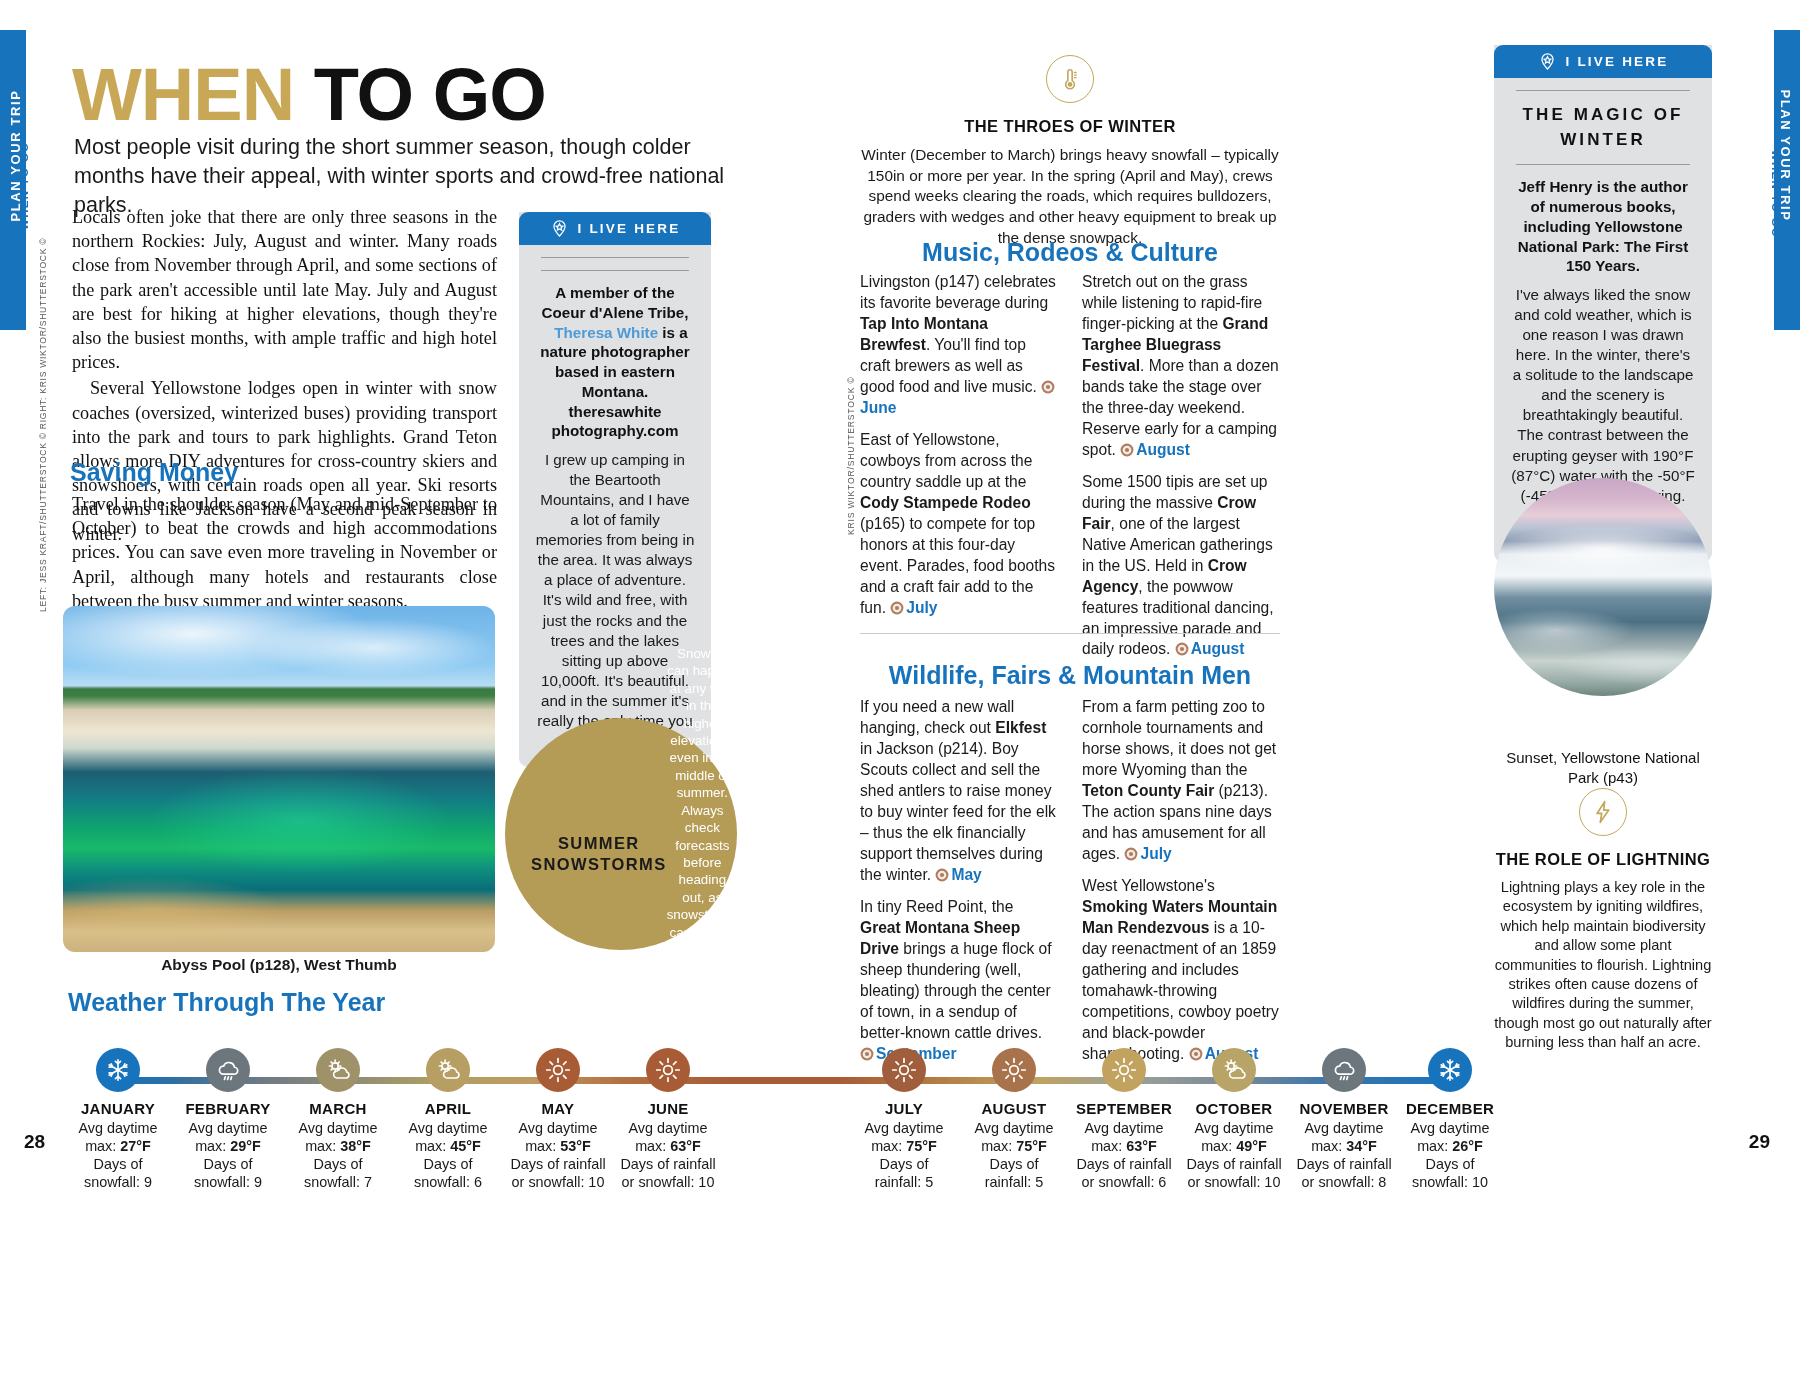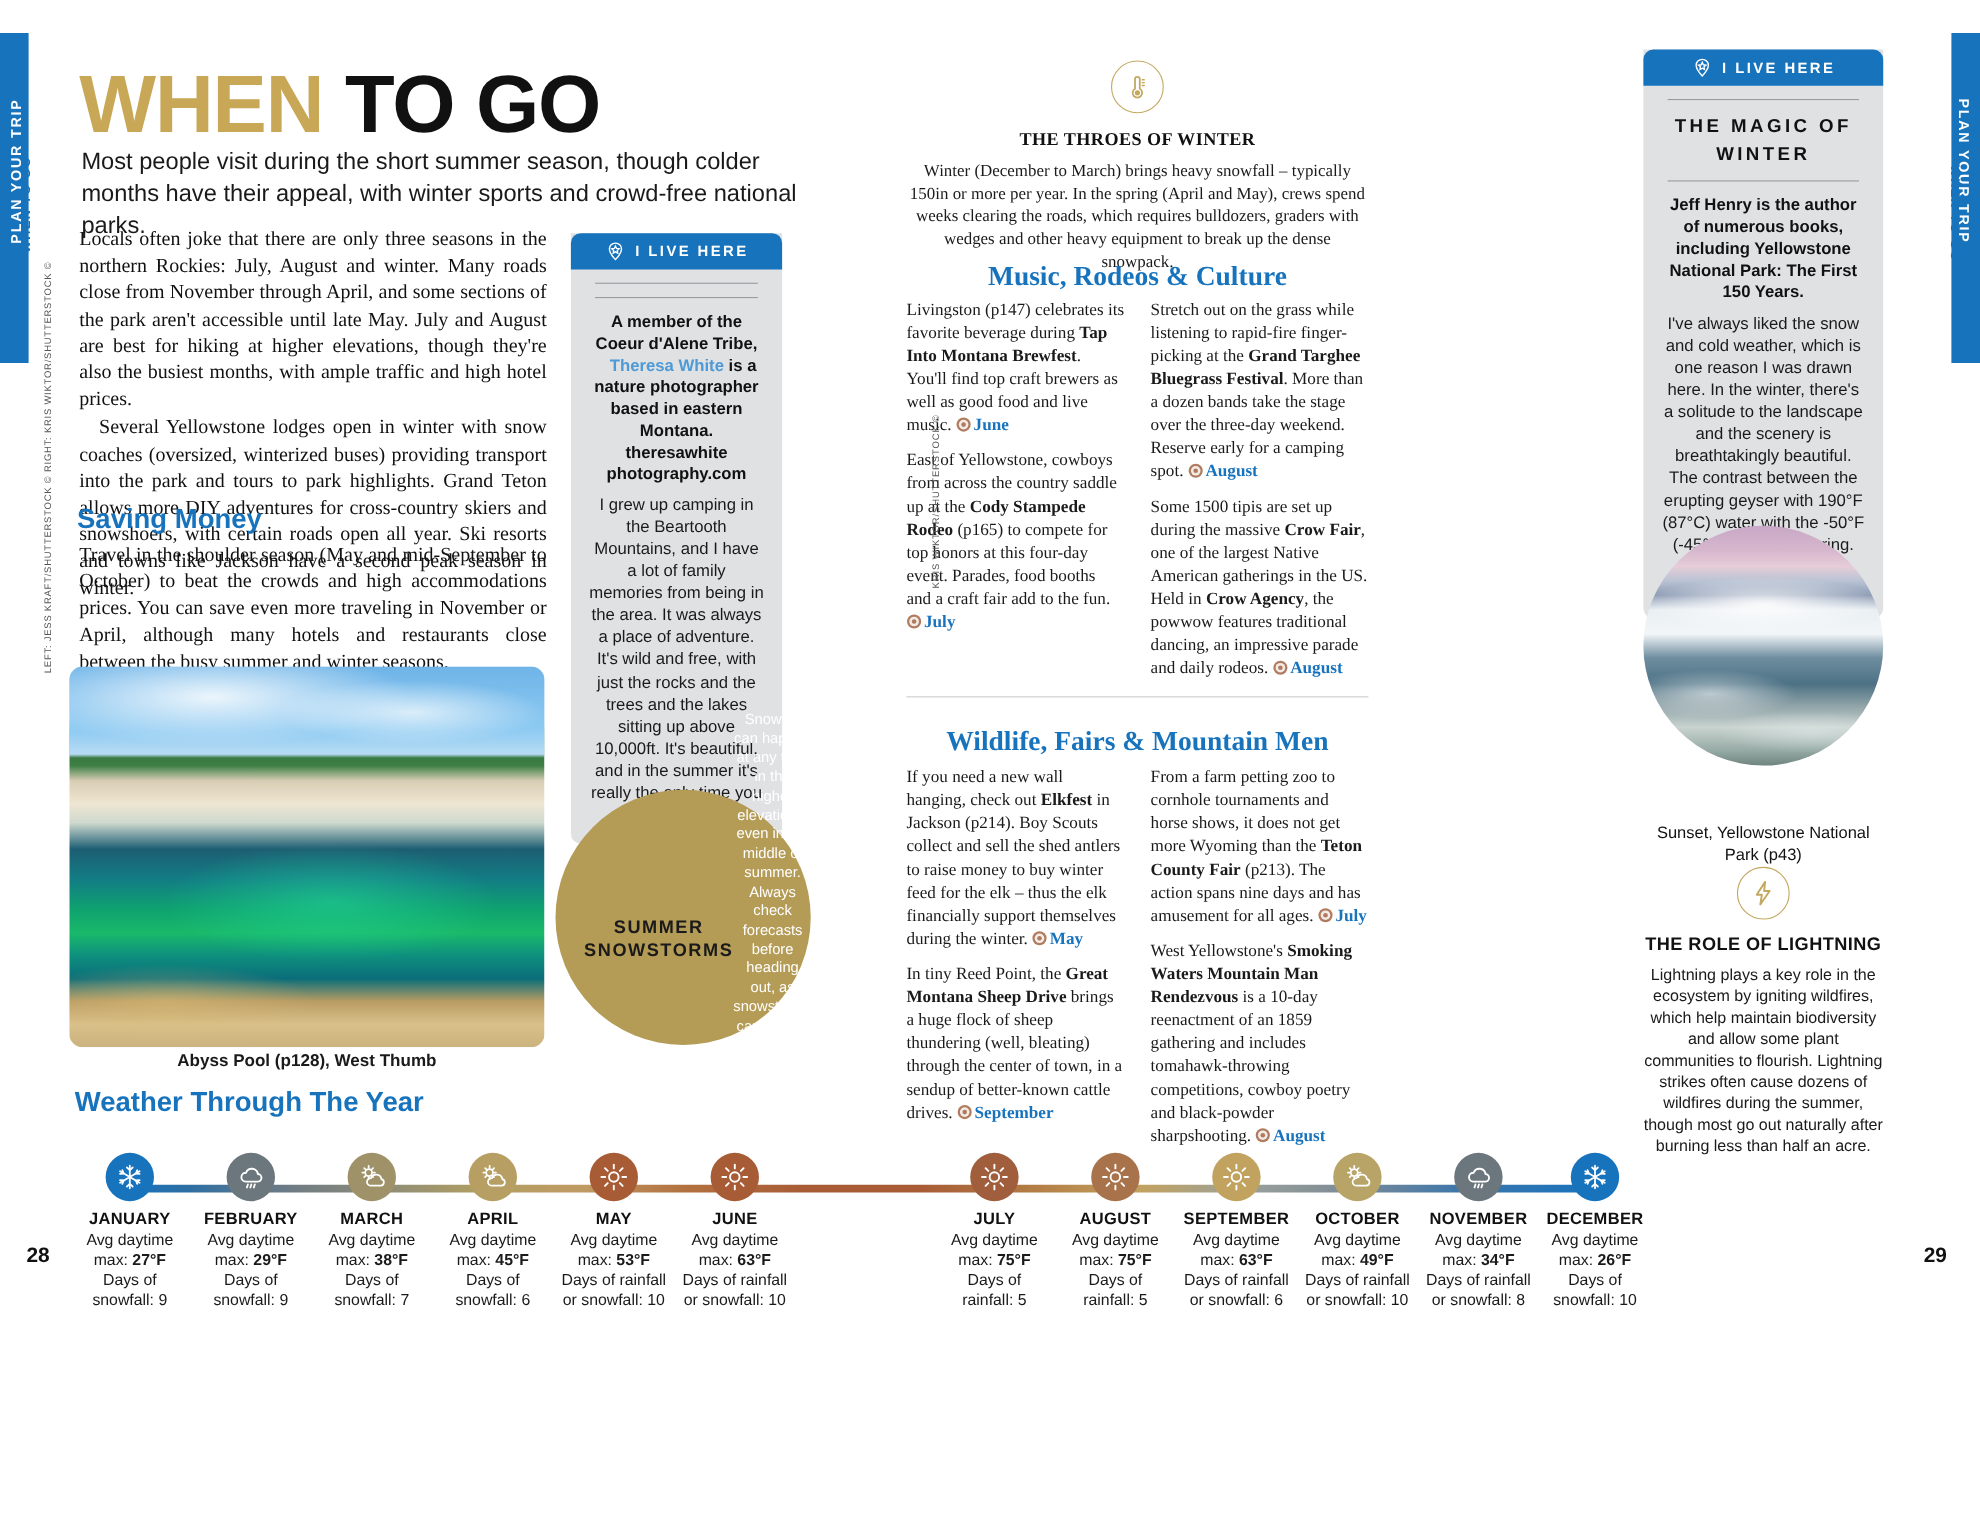--- a/index.html
+++ b/index.html
@@ -160,21 +160,21 @@
     text-align: center;
   }
   .gold-circle h4 {
     font-size: 16.5px; font-weight: 800; letter-spacing: 1.4px;
     line-height: 1.26; color: #1a1a1a;
   }
   .gc-rule { width: 108px; height: 1.5px; background: #1a1a1a; margin: 7px 0 8px; }
   .gold-circle p { font-size: 13.4px; line-height: 1.3; color: #ffffff; }
 
   
-  .mid { position: absolute; left: 824px; width: 420px; font-family: Liberation Serif, serif; }
+  .mid { position: absolute; left: 860px; width: 420px; }
   .icon-circle {
     width: 48px; height: 48px; border-radius: 50%;
     border: 1.6px solid #c3a85f; margin: 0 auto;
     display: flex; align-items: center; justify-content: center;
   }
   .kicker {
     text-align: center; font-size: 16.5px; font-weight: 800;
     letter-spacing: .4px; color: #111; margin-top: 14px;
   }
   .kicker-body {

